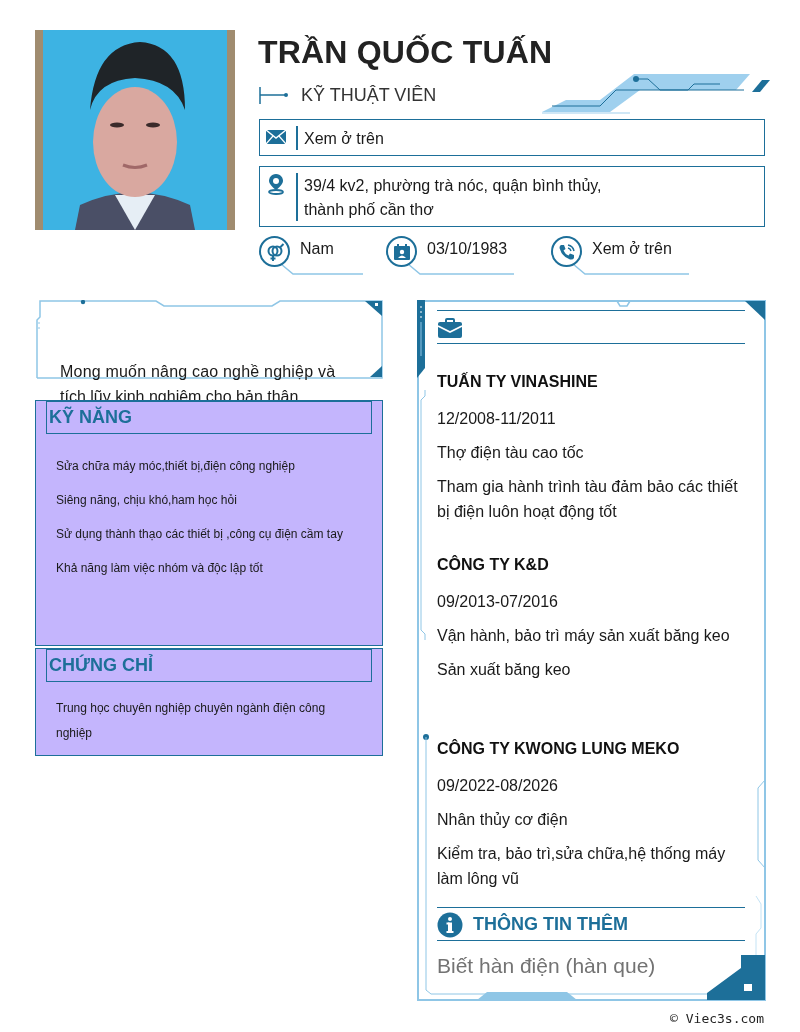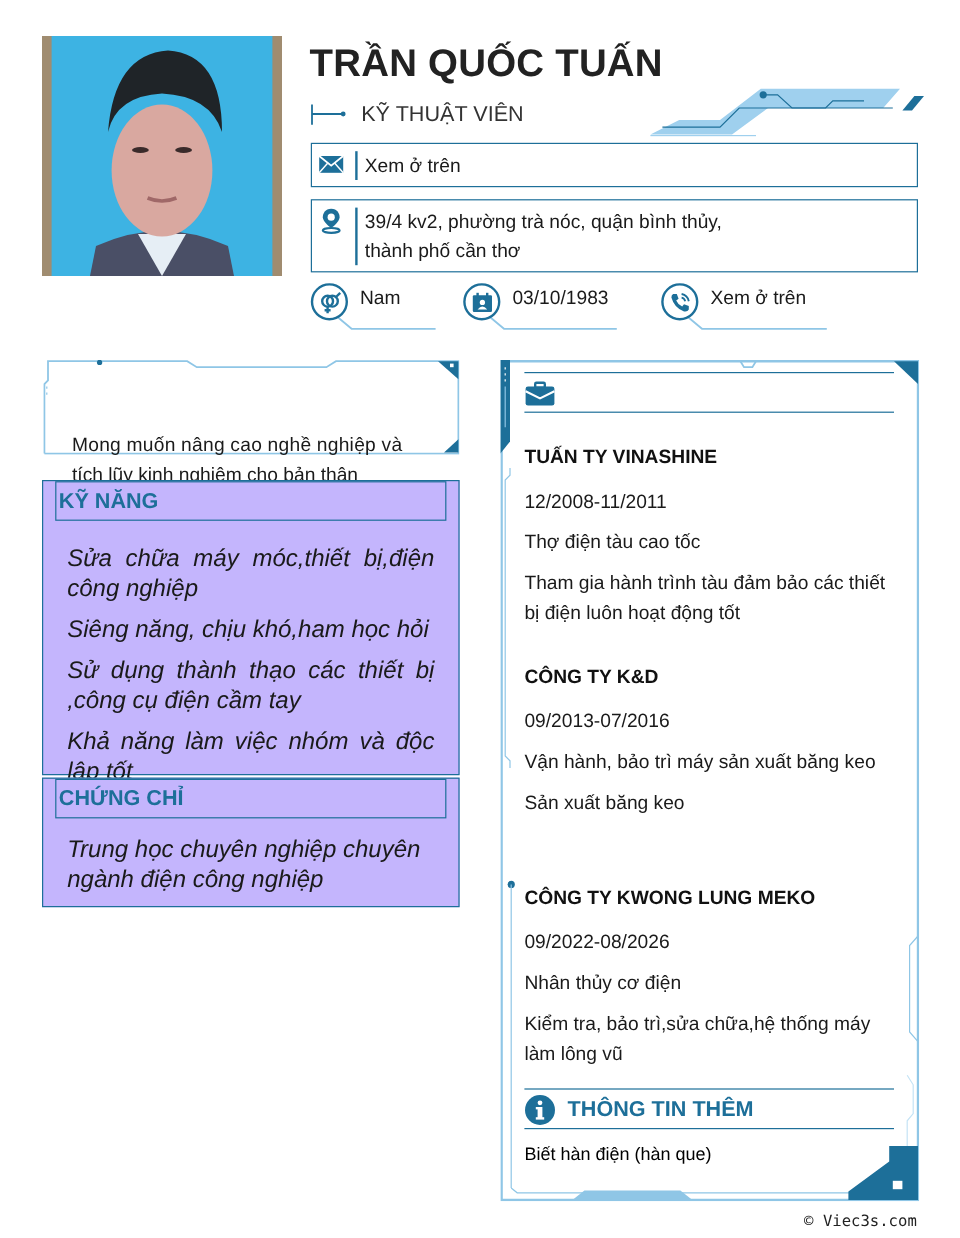--- a/index.html
+++ b/index.html
@@ -34,32 +34,32 @@
   
   .objective { left: 36px; top: 300px; width: 347px; height: 79px; }
   .objective .txt { position: absolute; left: 24px; top: 15px; width: 306px; font-size: 16px; line-height: 25px; color: #1a1a1a; margin-top: 44px; }
 
   .sec-box { border: 1.5px solid #1d6f99; background: #c4b5fd; }
   .skills { left: 35px; top: 400px; width: 348px; height: 246px; }
   .certs { left: 35px; top: 648px; width: 348px; height: 108px; }
   .sec-head { position: absolute; left: 10px; top: 0px; width: 326px; height: 33px; border: 1.5px solid #1d6f99; }
   .sec-head span { position: absolute; left: 2px; top: 5px; font-size: 18px; font-weight: bold; color: #1d6f99; }
   .sec-list { position: absolute; left: 20px; width: 306px; }
-  .sec-list p { font-size: 20px; line-height: 25px; margin-bottom: 9px; color: #1a1a1a; text-align: justify; font-style: italic; }
+  .sec-list p { font-size: 12px; line-height: 25px; margin-bottom: 9px; color: #1a1a1a; text-align: justify; }
 
   
   .rpanel { left: 417px; top: 300px; width: 349px; height: 701px; }
   .rpanel svg.frame { position: absolute; left: 0; top: 0; }
   .rhead { position: absolute; left: 20px; width: 308px; height: 34px; border-top: 1.5px solid #1d6f99; border-bottom: 1.5px solid #1d6f99; }
   .rhead .ricon { position: absolute; left: 0; top: 4px; width: 26px; height: 26px; }
   .rhead .rtitle { position: absolute; left: 36px; top: 6px; font-size: 18px; font-weight: bold; color: #1d6f99; white-space: nowrap; }
   .job { position: absolute; left: 20px; width: 310px; }
   .job .company { font-size: 16px; font-weight: bold; color: #111; line-height: 22px; margin-bottom: 13px; }
   .job p { font-size: 16px; line-height: 25px; margin-bottom: 9px; color: #1a1a1a; }
-  .extra-text { position: absolute; left: 20px; font-size: 15px; color: #000000; text-align: center; }
+  .extra-text { position: absolute; left: 20px; font-size: 21px; color: #737373; text-align: center; }
 
   .footer { right: 36px; top: 1011px; font-family: "DejaVu Sans Mono", monospace; font-size: 13px; color: #222; }
 </style>
 </head>
 <body>
 
 <div class="abs photo">
   <svg viewBox="0 0 200 200" preserveAspectRatio="none">
     <rect x="0" y="0" width="200" height="200" fill="#3db3e3"></rect>
     <rect x="0" y="0" width="8" height="200" fill="#a08c70"></rect>

